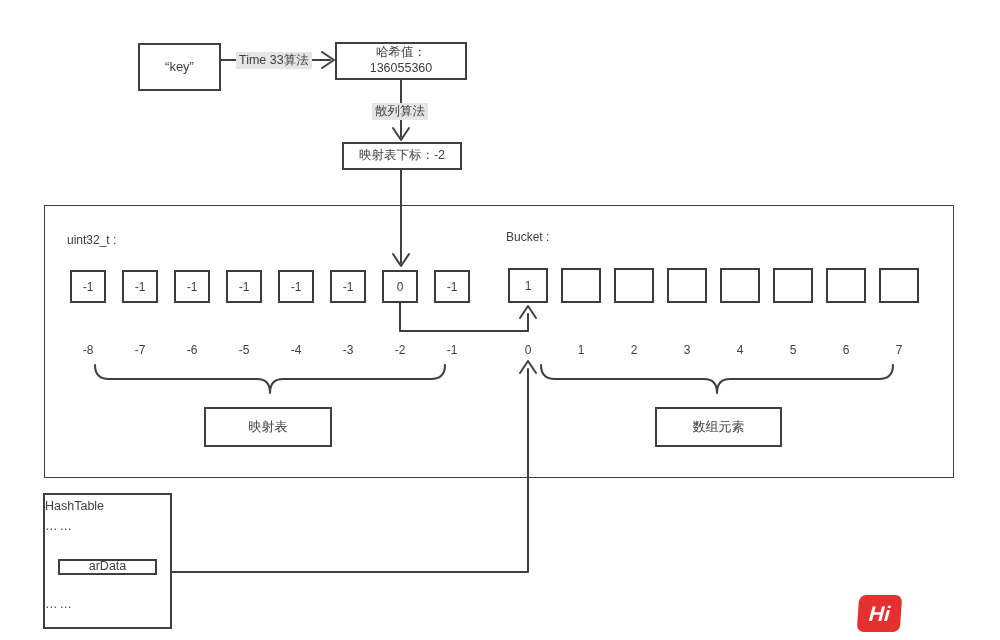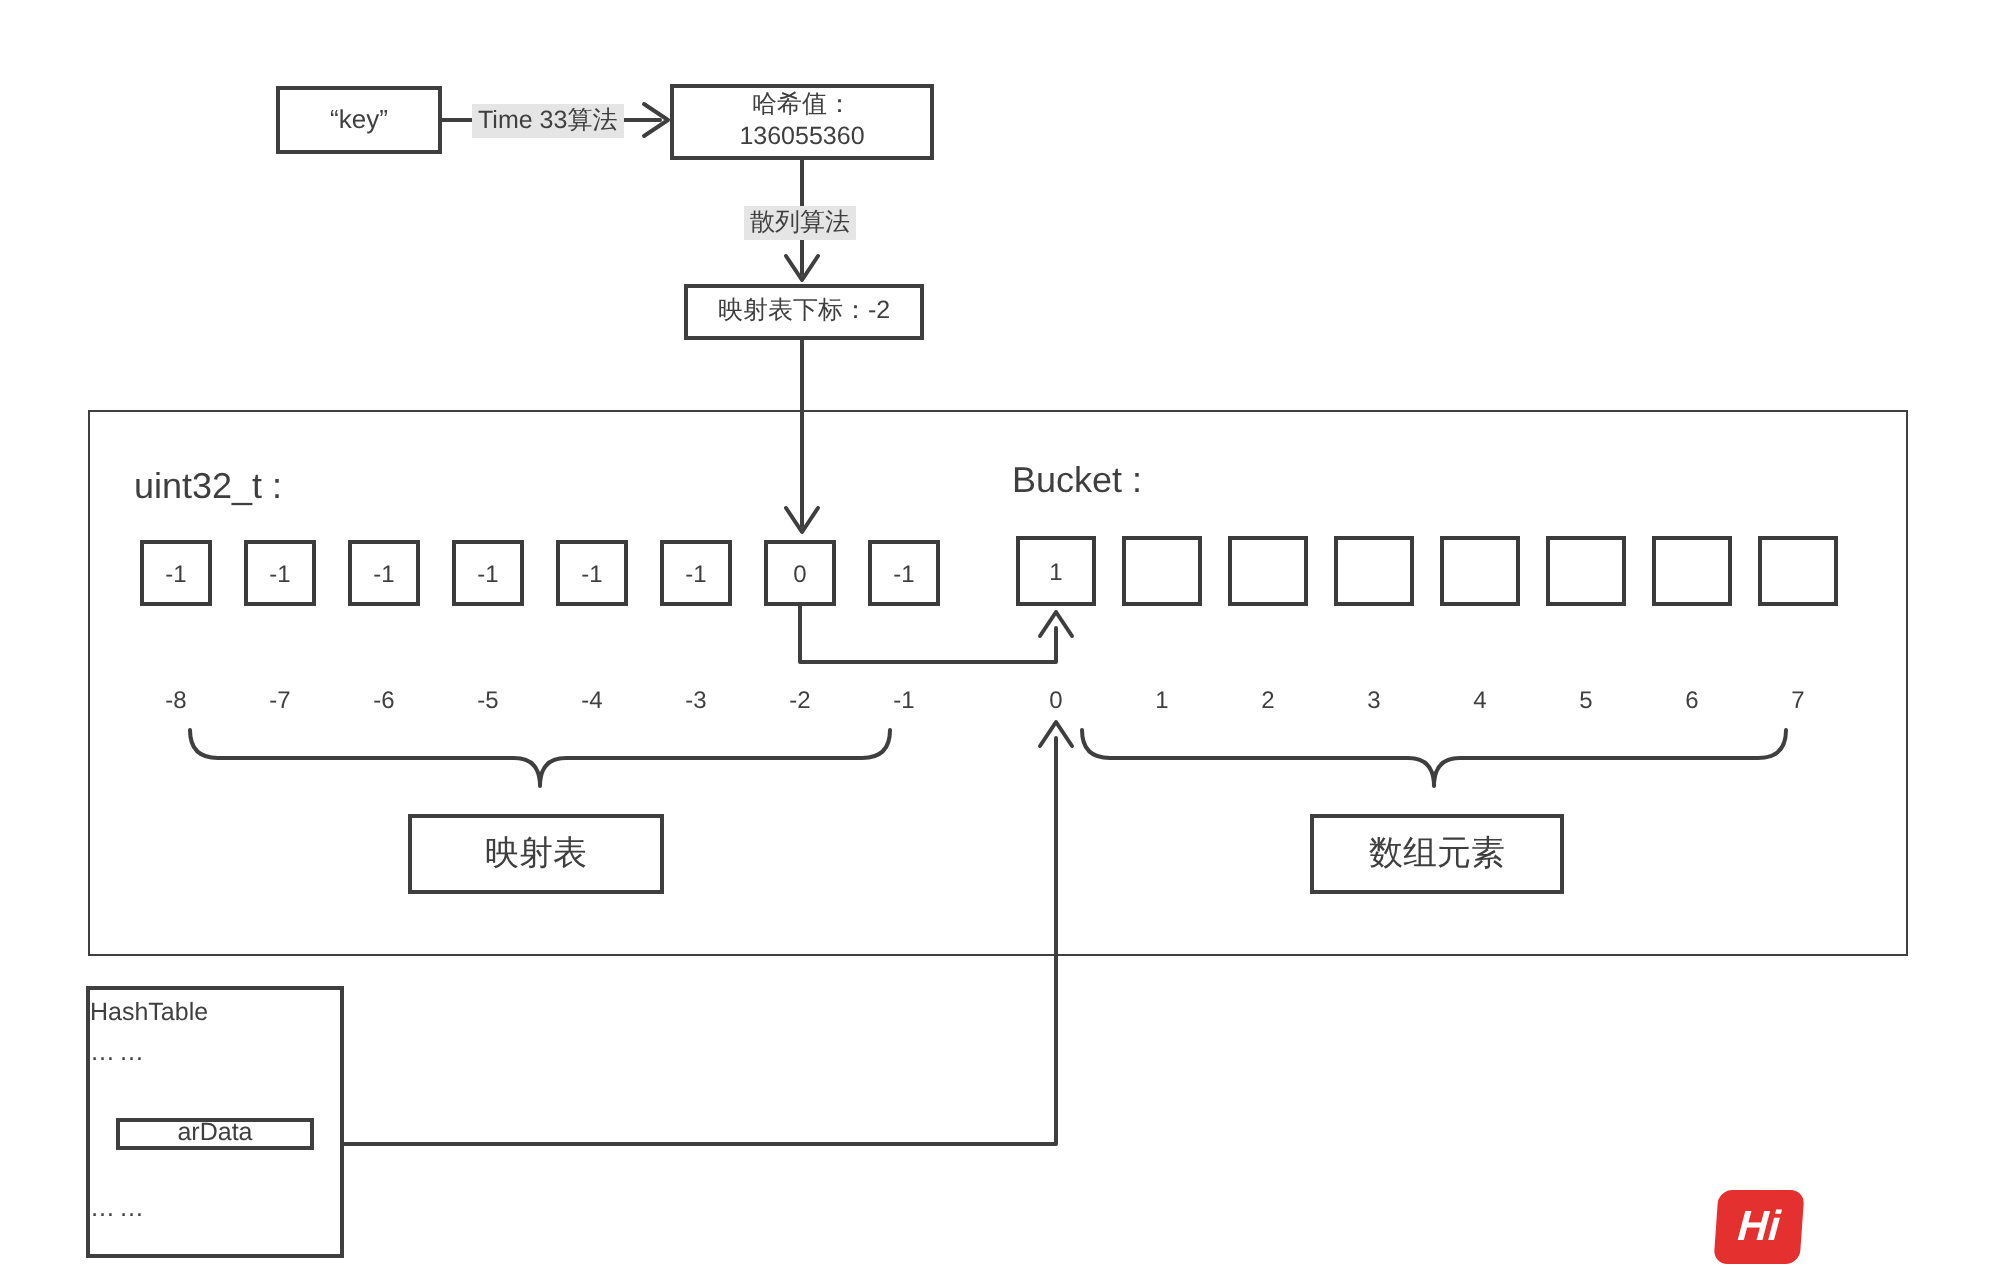--- a/index.html
+++ b/index.html
@@ -12,31 +12,31 @@
   .box{
     position:absolute;box-sizing:border-box;border:2px solid #3f3f3f;
     background:#ffffff;display:flex;align-items:center;justify-content:center;
     text-align:center;font-size:13px;line-height:1.25;
   }
   .outer{position:absolute;box-sizing:border-box;border:1px solid #3f3f3f;background:transparent;}
   .linelabel{
     position:absolute;background:#e5e5e5;padding:0 3px;font-size:12.5px;
     white-space:nowrap;
   }
-  .flabel{position:absolute;font-size:18px;white-space:nowrap;}
+  .flabel{position:absolute;font-size:12px;white-space:nowrap;}
   .cell{
     position:absolute;box-sizing:border-box;border:2px solid #3c3c3c;background:#fff;
     display:flex;align-items:center;justify-content:center;font-size:12px;
   }
   .cell.m{top:270px;width:36px;height:33px;}
   .cell.b{top:268px;width:40px;height:35px;}
   .idx{position:absolute;top:343px;text-align:center;font-size:12px;}
   .idx.m{width:36px;}
   .idx.b{width:40px;}
-  .bracebox{font-size:17px;}
+  .bracebox{font-size:13px;}
   .ht-inner{position:absolute;font-size:12.5px;text-align:left;}
   .logo{position:absolute;left:858px;top:595px;display:flex;align-items:center;}
   .logo-badge{
     width:43px;height:37px;border-radius:7px;display:flex;align-items:center;
     justify-content:center;color:#ffffff;font-size:21px;font-weight:bold;
     font-style:italic;transform:skewX(-4deg);
   }
   .logo-text{
     margin-left:5px;font-size:30px;font-weight:bold;letter-spacing:1px;
     font-style:normal;
@@ -65,21 +65,21 @@
       <path d="M520,318 L528,306 L536,318"></path>
     </g>
     <g>
       <path d="M157,572 H528 V369"></path>
       <path d="M520,373 L528,361 L536,373"></path>
     </g>
     <path d="M95,365 Q95,379 109,379 L257,379 Q270,379 270,393 Q270,379 283,379 L431,379 Q445,379 445,365"></path>
     <path d="M541,365 Q541,379 555,379 L704,379 Q717,379 717,393 Q717,379 730,379 L879,379 Q893,379 893,365"></path>
   </svg>
 
-  <div class="box" style="left:138px;top:43px;width:83px;height:34px">
+  <div class="box" style="left:138px;top:43px;width:83px;height:48px">
     <span>“key”</span>
   </div>
 
   <span class="linelabel" style="left:236px;top:52px">Time 33算法</span>
 
   <div class="box" style="left:335px;top:42px;width:132px;height:38px;flex-direction:column;font-size:12.5px">
     <span>哈希值：</span>
     <span>136055360</span>
   </div>
 

